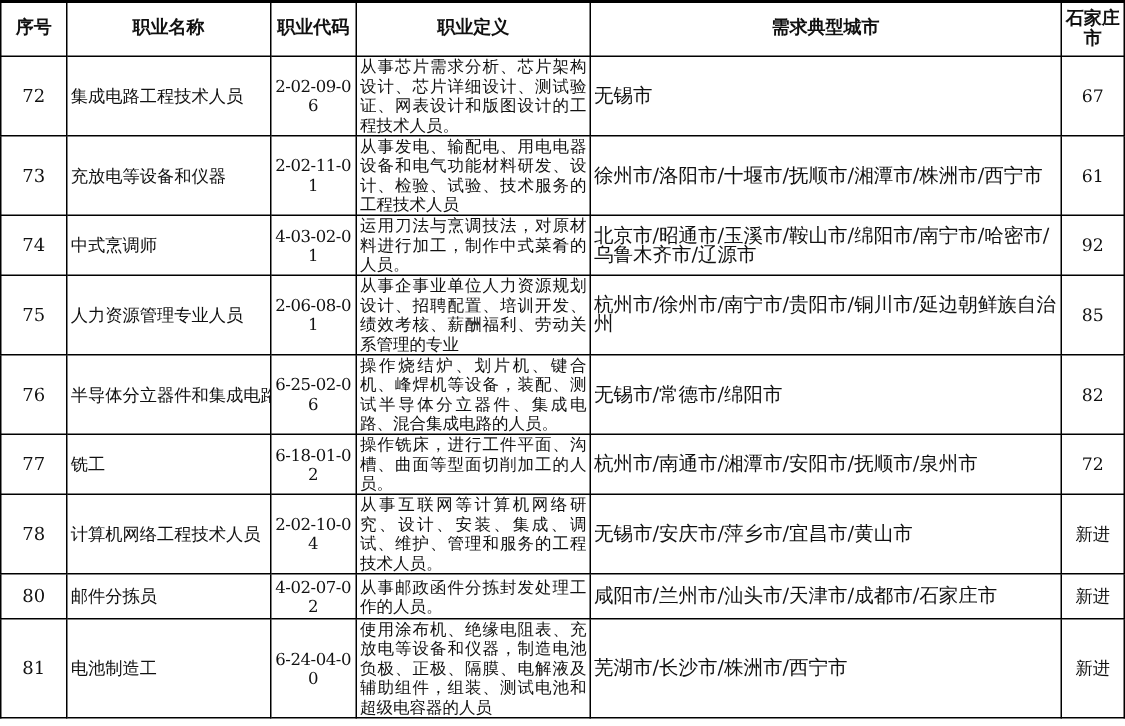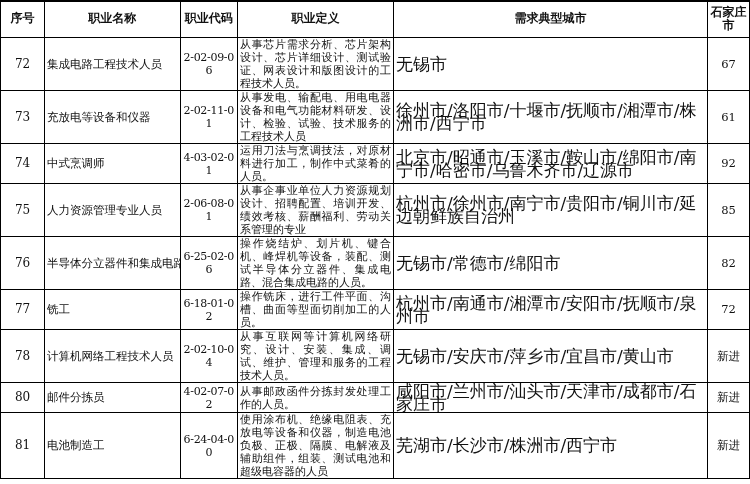--- a/index.html
+++ b/index.html
@@ -64,21 +64,21 @@
     padding: 1px 0;
   }
   td.col-definition {
     text-align: justify;
     vertical-align: middle;
     padding: 0 2px;
   }
   td.col-cities {
     text-align: left;
     vertical-align: middle;
-    font-size: 17px;
+    font-size: 13px;
   }
   td.col-rank {
     text-align: center;
     vertical-align: middle;
     font-size: 11.5px;
   }
 </style>
 </head>
 <body>
 

